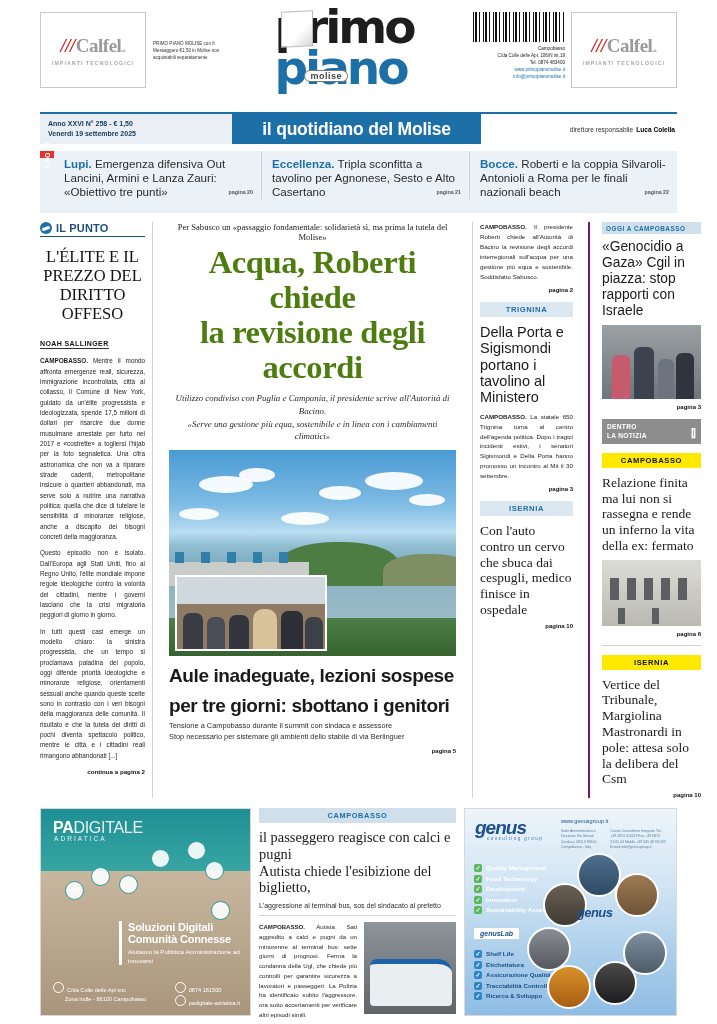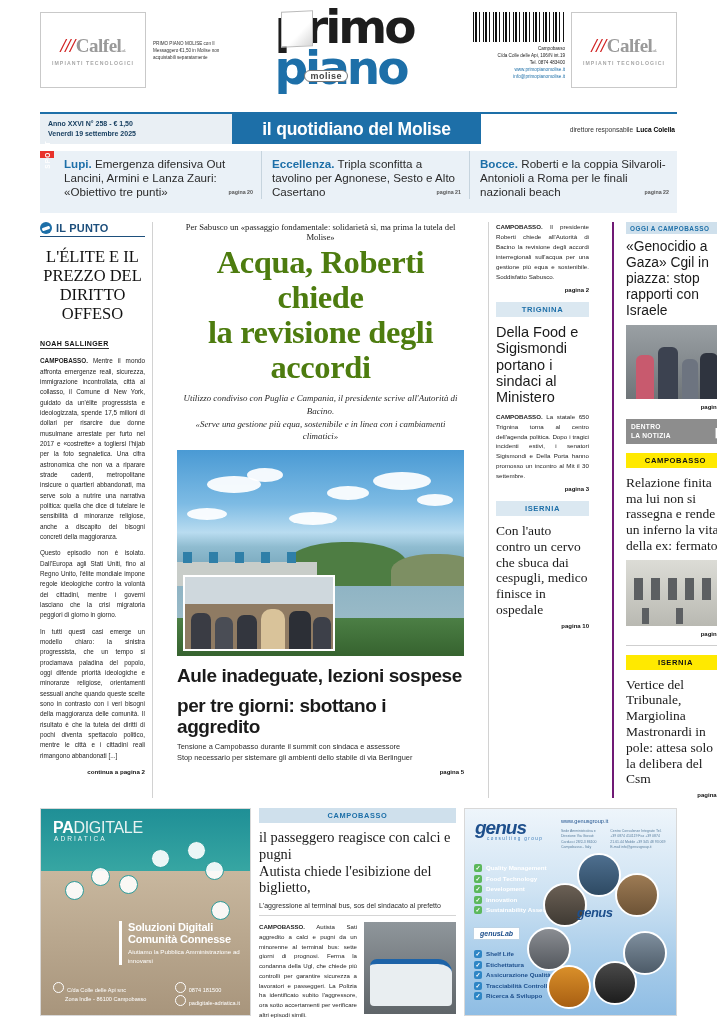--- a/index.html
+++ b/index.html
@@ -80,21 +80,21 @@
   }
   .sport-item{
     flex:1;padding:6px 9px 0 10px;font-size:11.6px;line-height:1.21;color:#2b2b2b;
     position:relative;font-family:"Liberation Sans",sans-serif;
   }
   .sport-item + .sport-item{border-left:1px solid #c6d4de;}
   .sport-item b{color:#1d6fa8;}
   .pg{font-size:5.3px;font-weight:bold;color:#555;text-align:right;position:absolute;right:8px;bottom:4px;}
 
   
-  .content{display:flex;margin-top:9px;gap:16px;}
+  .content{display:flex;margin-top:9px;gap:8px;}
   .col-left{width:113px;flex:none;padding-right:7px;box-sizing:border-box;border-right:1px solid #d2d2d2;}
   .col-main{width:303px;flex:none;padding:0 8px;box-sizing:border-box;}
   .col-mid{width:108px;flex:none;padding:0 7px;box-sizing:border-box;border-left:1px solid #d2d2d2;}
   .col-right{width:113px;flex:none;padding-left:12px;box-sizing:border-box;border-left:2px solid #701a75;}
 
   
   .punto-head{display:flex;align-items:center;border-bottom:1.6px solid #1d4f7c;padding-bottom:2px;}
   .punto-dot{
     width:12px;height:12px;border-radius:50%;background:#1d6fa8;flex:none;margin-right:4px;
     position:relative;
@@ -366,36 +366,36 @@
           <div class="ppl" style="left:6px;width:20px;height:36px;"></div>
           <div class="ppl" style="left:30px;width:18px;height:32px;background:#4a4d55;"></div>
           <div class="ppl" style="left:52px;width:20px;height:34px;background:#33363e;"></div>
           <div class="ppl" style="left:76px;width:24px;height:40px;background:#d9c39a;border-radius:10px 10px 0 0;"></div>
           <div class="ppl" style="left:104px;width:22px;height:38px;background:#2c2f36;"></div>
           <div class="ppl" style="left:128px;width:18px;height:32px;background:#3d4049;"></div>
         </div>
       </div>
 
       <div class="mid-head">Aule inadeguate, lezioni sospese</div>
-      <div class="mid-head">per tre giorni: sbottano i aggredito</div>
+      <div class="mid-head">per tre giorni: sbottano i genitori</div>
       <div class="mid-sub">
         <div>Tensione a Campobasso durante il summit con sindaca e assessore</div>
         <div>Stop necessario per sistemare gli ambienti dello stabile di via Berlinguer</div>
       </div>
       <div class="pg-right">pagina 5</div>
     </div>
 
     <div class="col-mid">
       <div class="brief">
         <b>CAMPOBASSO.</b><span> Il presidente Roberti chiede all'Autorità di Bacino la revisione degli accordi interregionali sull'acqua per una gestione più equa e sostenibile. Soddisfatto Sabusco.</span>
       </div>
       <div class="pg-right">pagina 2</div>
 
       <div class="tag lightblue">TRIGNINA</div>
-      <div class="mid-title">Della Food e Sigismondi portano i sindaci al Ministero</div>
+      <div class="mid-title">Della Porta e Sigismondi portano i tavolino al Ministero</div>
       <div class="brief">
         <b>CAMPOBASSO.</b><span> La statale 650 Trignina torna al centro dell'agenda politica. Dopo i tragici incidenti estivi, i senatori Sigismondi e Della Porta hanno promosso un incontro al Mit il 30 settembre.</span>
       </div>
       <div class="pg-right">pagina 3</div>
 
       <div class="tag lightblue">ISERNIA</div>
       <div class="serif-title">Con l'auto contro un cervo che sbuca dai cespugli, medico finisce in ospedale</div>
       <div class="pg-right">pagina 10</div>
     </div>
 

